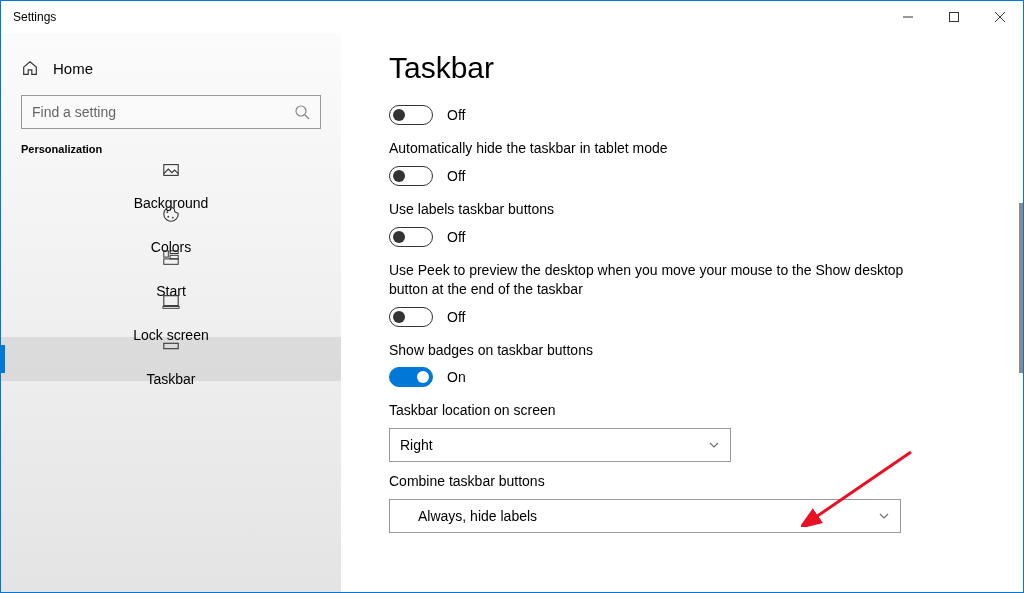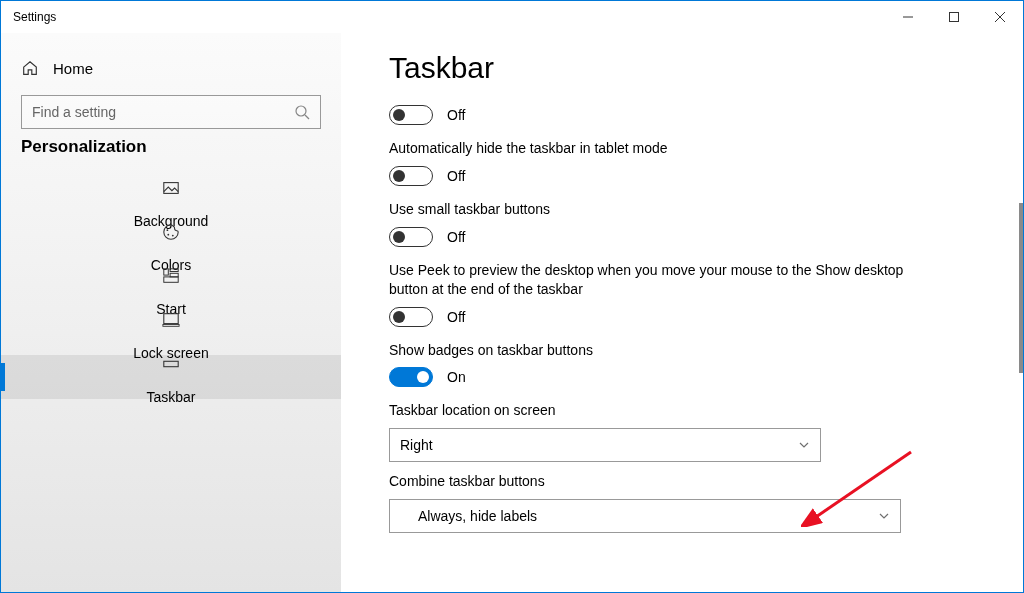--- a/index.html
+++ b/index.html
@@ -49,32 +49,32 @@
   padding: 10px 0 18px 0;
   font-size: 15px;
 }
 .home-row .icon { width: 18px; height: 18px; }
 .search-wrap {
   border: 1px solid #999;
   height: 34px;
   display: flex; align-items: center;
   padding: 0 10px;
   background: rgba(255,255,255,0.3);
-  margin-bottom: 8px;
+  margin-bottom: 14px;
 }
 .search-wrap input {
   flex: 1; border: none; background: transparent; outline: none;
   font-size: 14px; color: #555;
 }
 .search-wrap input::placeholder { color: #666; }
 .search-wrap .search-icon { width: 16px; height: 16px; opacity: .7; }
 .cat-header {
   font-weight: 600;
-  font-size: 17px;
-  margin-bottom: 22px;
+  font-size: 11px;
+  margin-bottom: 6px;
 }
 .nav-item {
   display: flex; align-items: center; gap: 16px;
   height: 44px;
   padding: 0 20px;
   font-size: 14px;
   cursor: default;
   position: relative;
   flex-direction: column;
 }
@@ -119,21 +119,21 @@
   position: absolute; top: 3px; left: 3px;
 }
 .toggle.on {
   background: #0078d7; border-color: #0078d7;
 }
 .toggle.on .knob {
   background: #fff; left: auto; right: 3px;
 }
 .toggle-state { font-size: 14px; }
 .select {
-  width: 432px; height: 34px;
+  width: 342px; height: 34px;
   border: 1px solid #999;
   display: flex; align-items: center; justify-content: space-between;
   padding: 0 10px;
   font-size: 14px;
   margin-bottom: 10px;
   background: #fff;
 }
 .select.wide { width: 512px; padding-left: 28px; }
 .select .chev { width: 12px; height: 12px; opacity: .7; }
 .scroll-thumb {
@@ -243,21 +243,21 @@
     </div>
 
     <div class="setting-label">Automatically hide the taskbar in tablet mode</div>
     <div class="toggle-row">
       <div class="toggle">
           <div class="knob"></div>
         </div>
       <span class="toggle-state">Off</span>
     </div>
 
-    <div class="setting-label">Use small taskbar buttons</div>
+    <div class="setting-label">Use labels taskbar buttons</div>
     <div class="toggle-row">
       <div class="toggle">
           <div class="knob"></div>
         </div>
       <span class="toggle-state">Off</span>
     </div>
 
     <div class="setting-label">Use Peek to preview the desktop when you move your mouse to the Show desktop button at the end of the taskbar</div>
     <div class="toggle-row">
       <div class="toggle">

